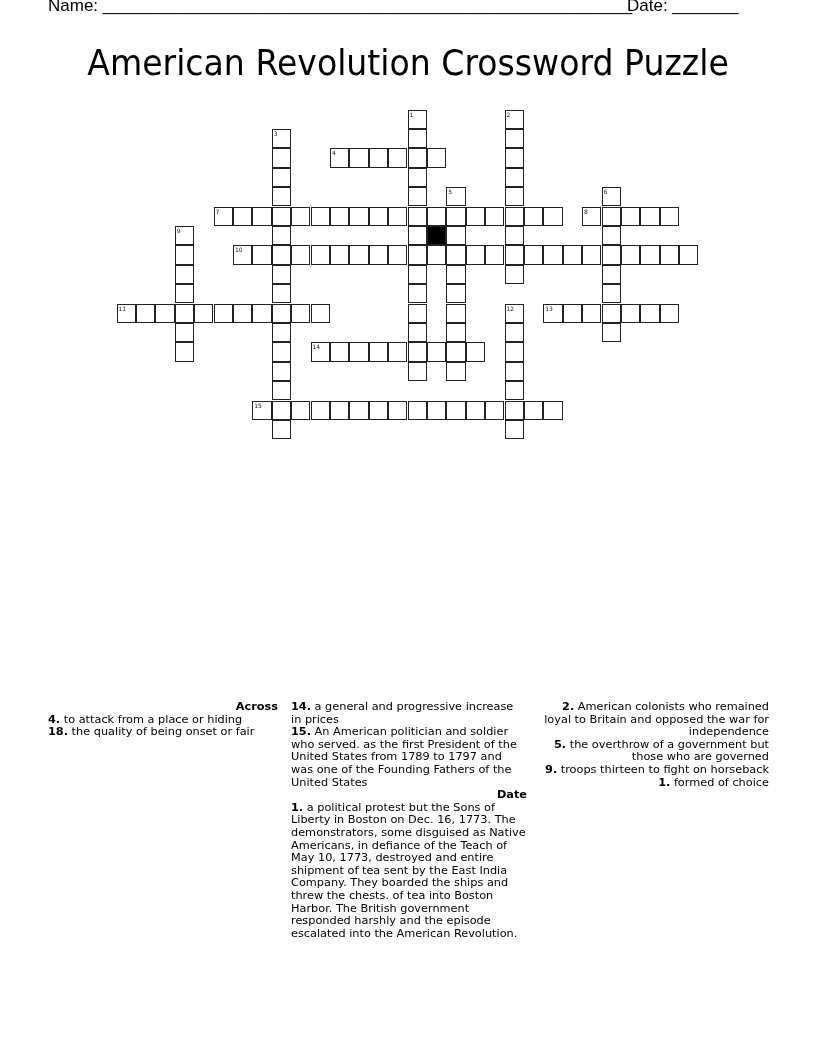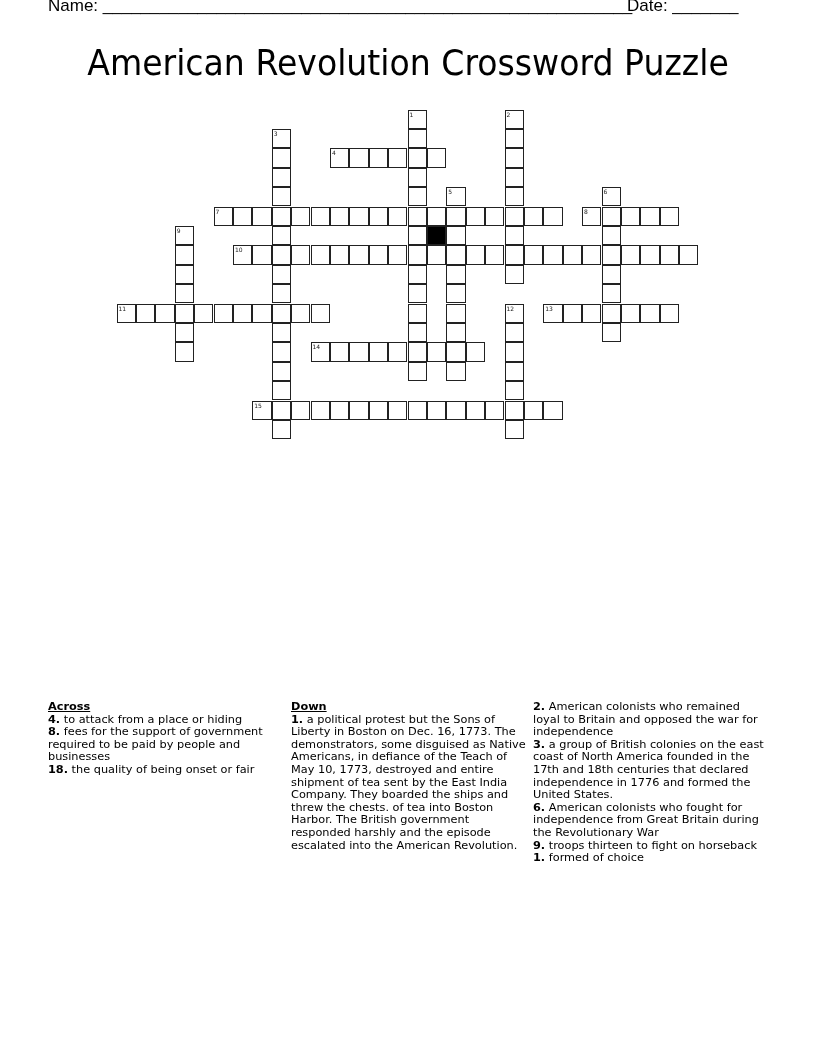--- a/index.html
+++ b/index.html
@@ -8,22 +8,22 @@
   .hdr.name{left:48px;}
   .hdr.date{left:627px;}
   .title{position:absolute;top:42px;left:0;width:816px;text-align:center;font-size:36px;font-family:"DejaVu Sans",sans-serif;letter-spacing:0px;transform:scaleX(0.92);transform-origin:center;}
   #grid{position:absolute;left:117px;top:110px;}
   .cell{position:absolute;width:19.4px;height:19.4px;box-sizing:border-box;border:1px solid #222;background:#fff;margin-left:-0.5px;margin-top:-0.5px;}
   .cell.block{background:#000;}
   .num{position:absolute;left:1px;top:0px;font-size:6px;line-height:7px;color:#222;}
   .clues{position:absolute;top:701px;font-size:11.3px;line-height:12.6px;}
   .col1{left:48px;width:230px;}
   .col2{left:291px;width:236px;}
-  .col3{left:533px;width:236px;}
-  .sec{font-weight:bold;text-decoration:underline;}
+  .col3{left:533px;width:236px;text-align:right;}
+  .sec{font-weight:bold;text-align:right;}
   .clue{margin:0;}
   .clue b{font-weight:bold;}
 </style>
 </head>
 <body>
 
 <div class="hdr name">Name: ________________________________________________________</div>
 <div class="hdr date">Date: _______</div>
 <div class="title">American Revolution Crossword Puzzle</div>
 
@@ -206,28 +206,28 @@
     <div class="cell" style="left: 349.2px; top: 291px;"></div>
     <div class="cell" style="left: 368.6px; top: 291px;"></div>
     <div class="cell" style="left: 407.4px; top: 291px;"></div>
     <div class="cell" style="left: 426.8px; top: 291px;"></div>
     <div class="cell block" style="left: 310.4px; top: 116.4px;"></div>
   </div>
 
 <div class="clues col1">
   <div class="sec">Across</div>
   <div class="clue"><b>4.</b> <span>to attack from a place or hiding</span></div>
-  <div class="clue"><b>8.</b> <span>fees for the support of government required to be paid by people and businesses</span></div>
   <div class="clue"><b>18.</b> <span>the quality of being onset or fair</span></div>
 </div>
 
 <div class="clues col2">
-  <div class="sec">Down</div>
+  <div class="clue"><b>14.</b> <span>a general and progressive increase in prices</span></div>
+  <div class="clue"><b>15.</b> <span>An American politician and soldier who served. as the first President of the United States from 1789 to 1797 and was one of the Founding Fathers of the United States</span></div>
+  <div class="sec">Date</div>
   <div class="clue"><b>1.</b> <span>a political protest but the Sons of Liberty in Boston on Dec. 16, 1773. The demonstrators, some disguised as Native Americans, in defiance of the Teach of May 10, 1773, destroyed and entire shipment of tea sent by the East India Company. They boarded the ships and threw the chests. of tea into Boston Harbor. The British government responded harshly and the episode escalated into the American Revolution.</span></div>
 </div>
 
 <div class="clues col3">
   <div class="clue"><b>2.</b> <span>American colonists who remained loyal to Britain and opposed the war for independence</span></div>
-  <div class="clue"><b>3.</b> <span>a group of British colonies on the east coast of North America founded in the 17th and 18th centuries that declared independence in 1776 and formed the United States.</span></div>
-  <div class="clue"><b>6.</b> <span>American colonists who fought for independence from Great Britain during the Revolutionary War</span></div>
+  <div class="clue"><b>5.</b> <span>the overthrow of a government but those who are governed</span></div>
   <div class="clue"><b>9.</b> <span>troops thirteen to fight on horseback</span></div>
   <div class="clue"><b>1.</b> <span>formed of choice</span></div>
 </div>
 
 </body></html>

